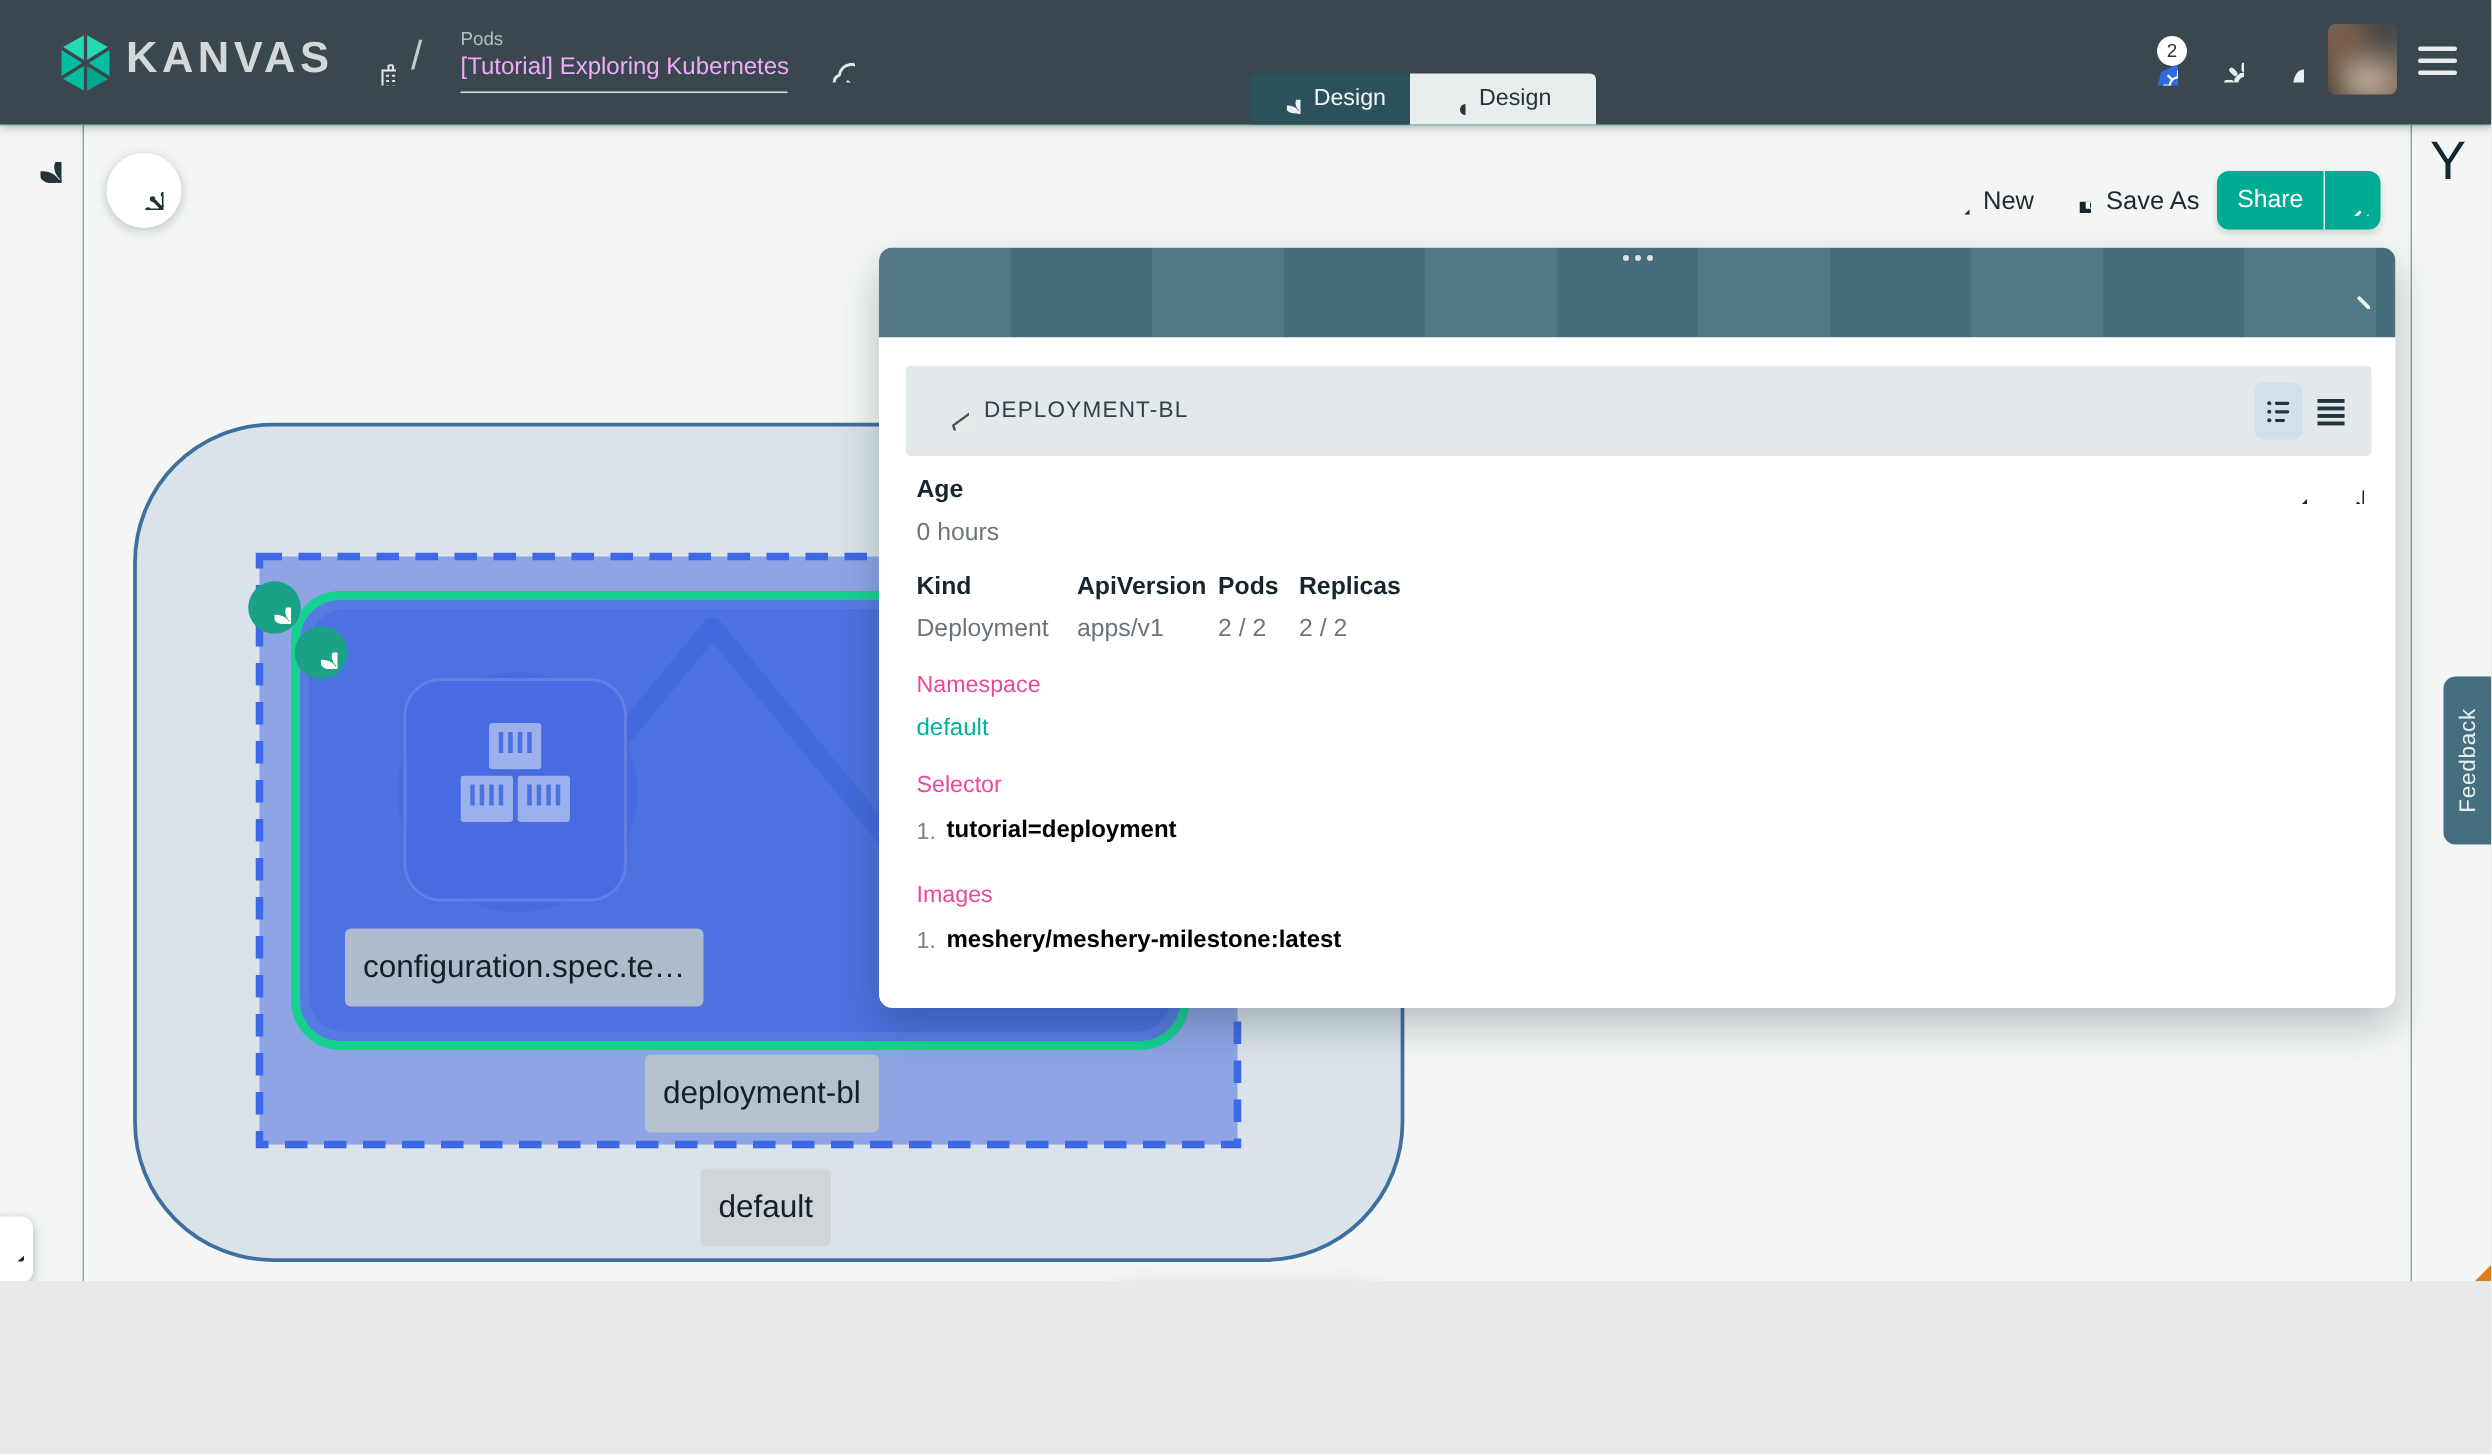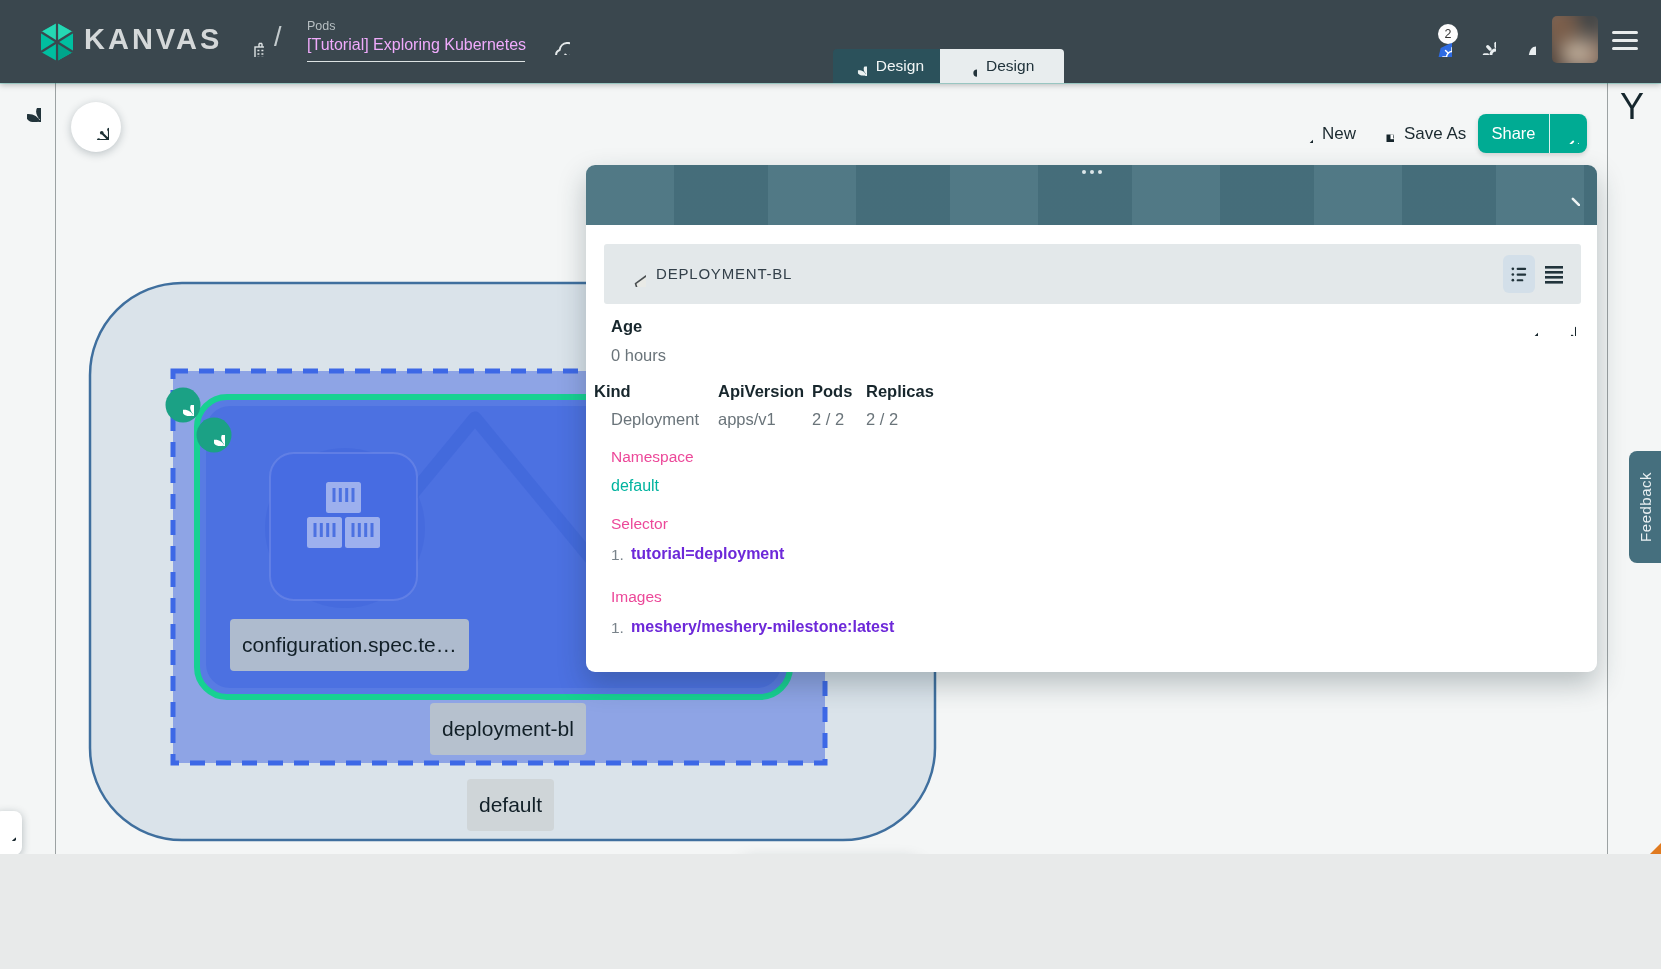--- a/index.html
+++ b/index.html
@@ -66,21 +66,21 @@
   .panel-title{left:52px;top:21px;font-size:15px;color:#33404A;letter-spacing:.8px;font-weight:500;}
   .toggle-group{right:12px;top:11px;display:flex;align-items:center;gap:4px;}
   .toggle-sel{width:32px;height:38px;background:#D3DFE9;border-radius:6px;display:flex;
               align-items:center;justify-content:center;color:#22343C;cursor:pointer;}
   .toggle-unsel{width:30px;height:38px;display:flex;align-items:center;justify-content:center;
                 color:#22343C;cursor:pointer;}
   .p-label{font-size:15.5px;color:#ec4899;}
   .p-bold{font-size:16.5px;font-weight:700;color:#17262C;}
   .p-val{font-size:16.5px;color:#6A747A;}
   .p-num{font-size:15.5px;color:#79838A;}
-  .p-item{font-size:16px;font-weight:700;color:#6d28d9;}
+  .p-item{font-size:16px;font-weight:700;color:#000000;}
   .teal-link{font-size:16px;color:#00B39F;cursor:pointer;}
   
   .tool-card{left:737px;top:857px;width:186px;height:96px;background:#fff;border-radius:16px;
              box-shadow:0 4px 16px rgba(10,30,40,.25);z-index:22;}
   .tool-sel{left:0;top:0;width:48px;height:48px;background:#00B39F;border-radius:16px 0 0 0;
             display:flex;align-items:center;justify-content:center;cursor:pointer;}
   .tool-hand{left:0;top:48px;width:48px;height:48px;border-radius:0 0 0 16px;display:flex;
              align-items:center;justify-content:center;color:#1B2A31;cursor:pointer;}
   .tool-div{left:48px;top:4px;bottom:4px;width:1px;background:#ECEFF0;}
   .q-tile{left:125px;top:27px;width:36px;height:36px;background:#1C3036;border-radius:9px;
@@ -440,21 +440,21 @@
     <svg class="abs" style="left:931px;top:150px;color:#17262C" width="21" height="21" viewBox="-12 -12 24 24">
         <use href="#pencil"></use>
       </svg>
     <svg class="abs" style="left:968px;top:149px;color:#17262C" width="22" height="22" viewBox="-12 -12 24 24">
         <use href="#download"></use>
       </svg>
 
     <div class="abs p-bold" style="left:25px;top:152px">Age</div>
     <div class="abs p-val" style="left:25px;top:181px">0 hours</div>
 
-    <div class="abs p-bold" style="left:8px;top:217px">Kind</div>
+    <div class="abs p-bold" style="left:25px;top:217px">Kind</div>
     <div class="abs p-bold" style="left:132px;top:217px">ApiVersion</div>
     <div class="abs p-bold" style="left:226px;top:217px">Pods</div>
     <div class="abs p-bold" style="left:280px;top:217px">Replicas</div>
     <div class="abs p-val" style="left:25px;top:245px">Deployment</div>
     <div class="abs p-val" style="left:132px;top:245px">apps/v1</div>
     <div class="abs p-val" style="left:226px;top:245px">2 / 2</div>
     <div class="abs p-val" style="left:280px;top:245px">2 / 2</div>
 
     <div class="abs p-label" style="left:25px;top:283px">Namespace</div>
     <div class="abs teal-link" style="left:25px;top:312px">default</div>

